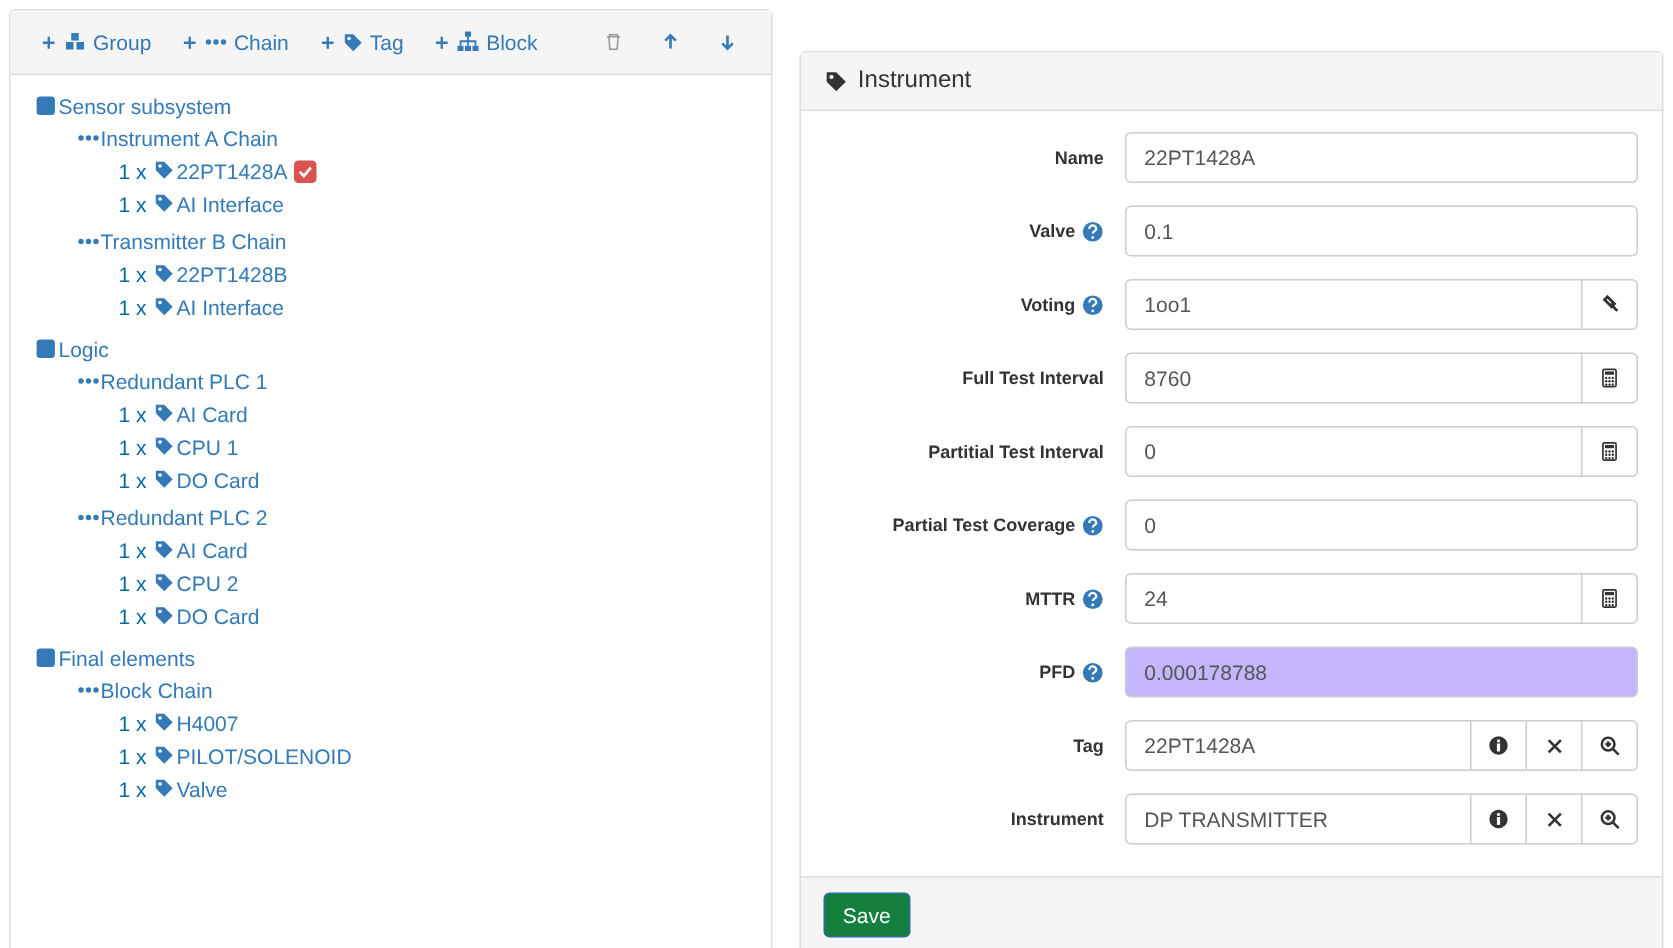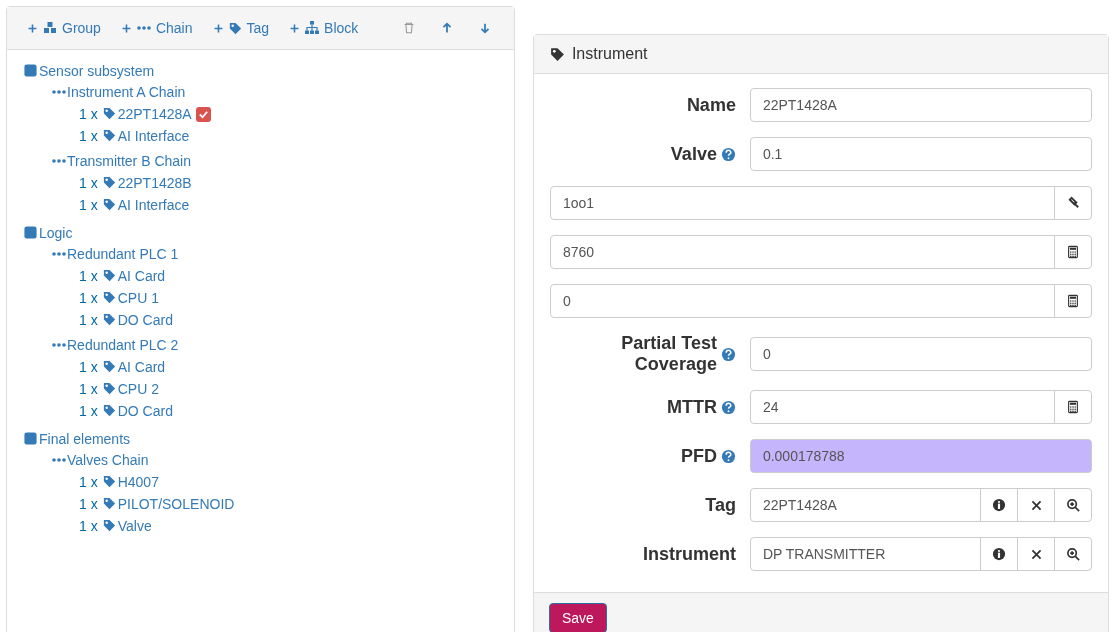--- a/index.html
+++ b/index.html
@@ -18,32 +18,32 @@
 .tree ul { list-style: none; padding-left: 28px; }
 .tree > ul { padding-left: 4px; }
 .tree li { padding: 3px 0; }
 .tree a { color: #337ab7; text-decoration: none; display: inline-flex; align-items: center; gap: 0; }
 .node-icon { display: inline-flex; width: 16px; height: 16px; }
 .prefix { color: #0369a1; margin-right: 4px; font-weight: 500; }
 .selected-badge { display: inline-flex; width: 15px; height: 15px; background: #d9534f; border-radius: 3px; align-items: center; justify-content: center; margin-left: 4px; }
 .selected-badge svg { width: 11px; height: 11px; }
 .form { padding: 14px 16px 6px 16px; }
 .form-row { display: flex; align-items: center; margin-bottom: 15px; }
-.form-label { width: 200px; text-align: right; padding-right: 14px; font-size: 18px; color: #333; display: flex; justify-content: flex-end; align-items: center; gap: 4px; font-weight: 700; }
+.form-label { width: 200px; text-align: right; padding-right: 14px; font-size: 12px; color: #333; display: flex; justify-content: flex-end; align-items: center; gap: 4px; font-weight: 700; }
 .form-control-wrap { flex: 1; display: flex; }
 .form-control { flex: 1; padding: 6px 12px; border: 1px solid #ccc; border-radius: 4px; font-size: 14px; height: 34px; color: #555; font-family: inherit; }
 .form-control[readonly] { background: #c4b5fd; }
 .input-group { display: flex; flex: 1; }
 .input-group .form-control { border-top-right-radius: 0; border-bottom-right-radius: 0; }
 .input-group-btn { display: flex; }
 .addon-btn { width: 38px; height: 34px; border: 1px solid #ccc; background: #fff; margin-left: -1px; display: inline-flex; align-items: center; justify-content: center; cursor: pointer; color: #333; padding: 0; }
 .addon-btn:last-child { border-top-right-radius: 4px; border-bottom-right-radius: 4px; }
 .help-icon { color: #337ab7; display: inline-flex; cursor: pointer; }
 .panel-footer { background: #f5f5f5; border-top: 1px solid #ddd; padding: 10px 15px; }
-.btn-primary { background: #be185d; border: 1px solid #2e6da4; color: #fff; padding: 6px 12px; border-radius: 4px; font-size: 14px; cursor: pointer; font-family: inherit; }
+.btn-primary { background: #15803d; border: 1px solid #2e6da4; color: #fff; padding: 6px 12px; border-radius: 4px; font-size: 14px; cursor: pointer; font-family: inherit; }
 svg { display: block; }
 </style>
 </head>
 <body>
 
 <svg width="0" height="0" style="position:absolute">
   <defs>
     <g id="i-plus">
         <path d="M7 2v10M2 7h10" stroke="currentColor" stroke-width="2" fill="none"></path>
       </g>
@@ -350,21 +350,21 @@
                 </svg>
               </span>
               <span>Final elements</span>
             </a><ul>
               <li><a href="javascript:void(0)">
                   <span class="node-icon">
                     <svg width="16" height="16" viewBox="0 0 16 16">
                       <use href="#i-dots"></use>
                     </svg>
                   </span>
-                  <span>Valves Chain</span>
+                  <span>Block Chain</span>
                 </a><ul>
                   <li><a href="javascript:void(0)">
                       <span class="prefix">1 x</span>
                       <span class="node-icon">
                         <svg width="15" height="15" viewBox="0 0 16 16">
                           <use href="#i-tag"></use>
                         </svg>
                       </span>
                       <span>H4007</span>
                     </a></li>
@@ -420,50 +420,64 @@
                 <use href="#i-help"></use>
               </svg>
             </span>
         </label>
         <div class="form-control-wrap">
             <input class="form-control" value="0.1" style="">
           </div>
       </div>
 
       <div class="form-row">
+        <label class="form-label">
+          <span>Voting</span>
+          <span class="help-icon">
+              <svg width="15" height="15" viewBox="0 0 16 16">
+                <use href="#i-help"></use>
+              </svg>
+            </span>
+        </label>
         <div class="input-group">
           <input class="form-control" value="1oo1" style="">
           <div class="input-group-btn">
               <button class="addon-btn">
                 <span>
                   <svg width="15" height="15" viewBox="0 0 16 16">
                     <use href="#i-gavel"></use>
                   </svg>
                 </span>
               </button>
             </div>
         </div>
       </div>
 
       <div class="form-row">
+        <label class="form-label">
+            <span>Full Test Interval</span>
+          </label>
         <div class="input-group">
           <input class="form-control" value="8760" style="">
           <div class="input-group-btn">
               <button class="addon-btn">
                 <span>
                   <svg width="14" height="16" viewBox="0 0 16 16">
                     <use href="#i-calc"></use>
                   </svg>
                 </span>
               </button>
             </div>
         </div>
       </div>
 
       <div class="form-row">
+        <label class="form-label">
+            <span>Partitial Test Interval</span>
+          </label>
         <div class="input-group">
           <input class="form-control" value="0" style="">
           <div class="input-group-btn">
               <button class="addon-btn">
                 <span>
                   <svg width="14" height="16" viewBox="0 0 16 16">
                     <use href="#i-calc"></use>
                   </svg>
                 </span>
               </button>

